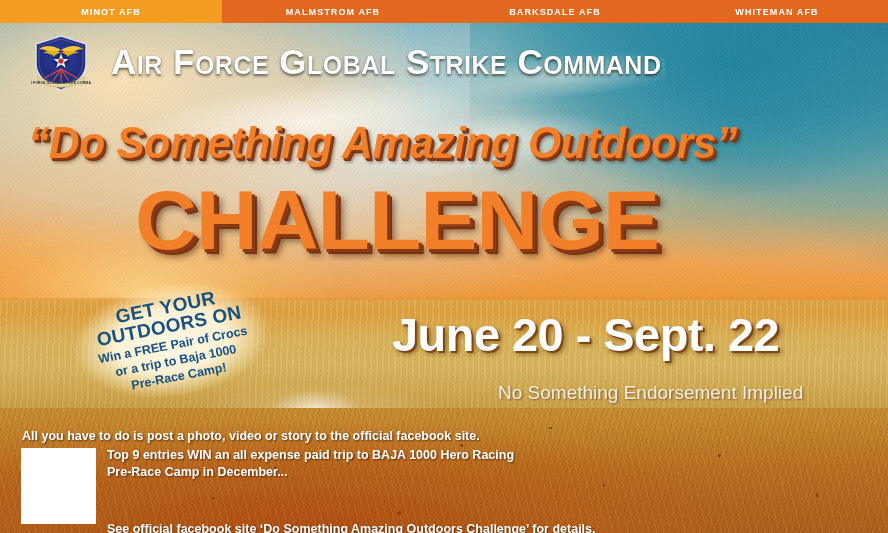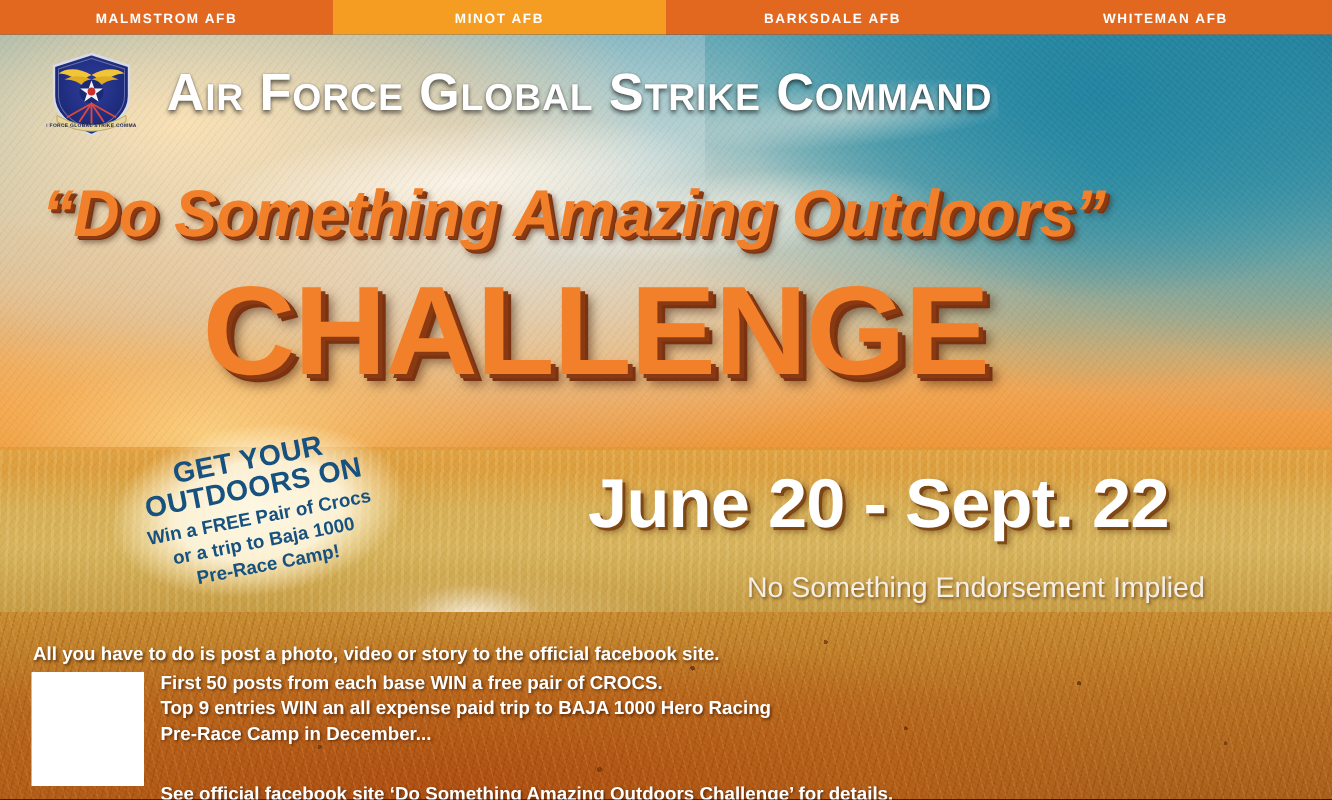--- a/index.html
+++ b/index.html
@@ -266,25 +266,25 @@
   <div class="bg-horizon"></div>
   <div class="bg-field"></div>
   <div class="bg-field-streaks"></div>
   <div class="bg-road"></div>
   <div class="bg-dust"></div>
   <div class="bg-dirt"></div>
   <div class="bg-dirt-tex"></div>
   <div class="bg-dirt-speck"></div>
 
   <div class="base-bar" id="base-bar">
+      <div class="base-cell" style="background: rgb(245, 156, 34);">
+        <span>MINOT AFB</span>
+      </div>
       <div class="base-cell" style="background: rgb(226, 103, 31);">
         <span>MALMSTROM AFB</span>
-      </div>
-      <div class="base-cell" style="background: rgb(245, 156, 34);">
-        <span>MINOT AFB</span>
       </div>
       <div class="base-cell" style="background: rgb(226, 103, 31);">
         <span>BARKSDALE AFB</span>
       </div>
       <div class="base-cell" style="background: rgb(226, 103, 31);">
         <span>WHITEMAN AFB</span>
       </div>
     </div>
 
   <div class="afgsc-emblem">
@@ -965,21 +965,20 @@
           <i style="background: rgb(255, 255, 255);"></i>
           <i style="background: rgb(0, 0, 0);"></i>
           <i style="background: rgb(0, 0, 0);"></i>
           <i style="background: rgb(0, 0, 0);"></i>
           <i style="background: rgb(0, 0, 0);"></i>
           <i style="background: rgb(255, 255, 255);"></i>
           <i style="background: rgb(0, 0, 0);"></i>
         </div>
     </div>
     <div class="info-lines">
-      <div>First 50 posts from each base WIN a free pair of CROCS.</div>
       <div>Top 9 entries WIN an all expense paid trip to BAJA 1000 Hero Racing</div>
       <div>Pre-Race Camp in December...</div>
     </div>
     <div class="info-last">See official facebook site ‘Do Something Amazing Outdoors Challenge’ for details.</div>
   </div>
 
   <div class="bg-grain"></div>
 </div>
 
 </body></html>

